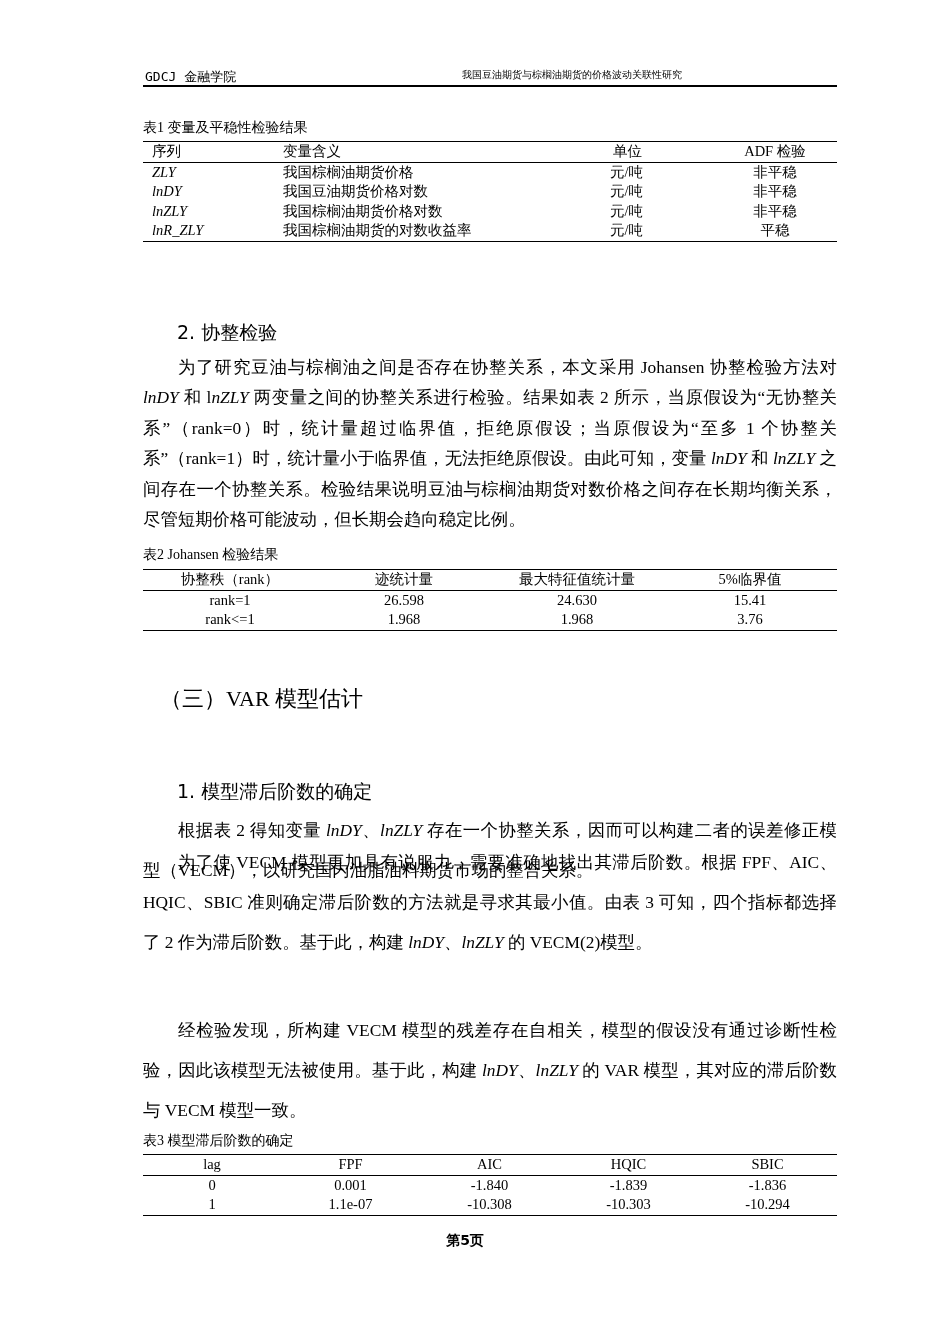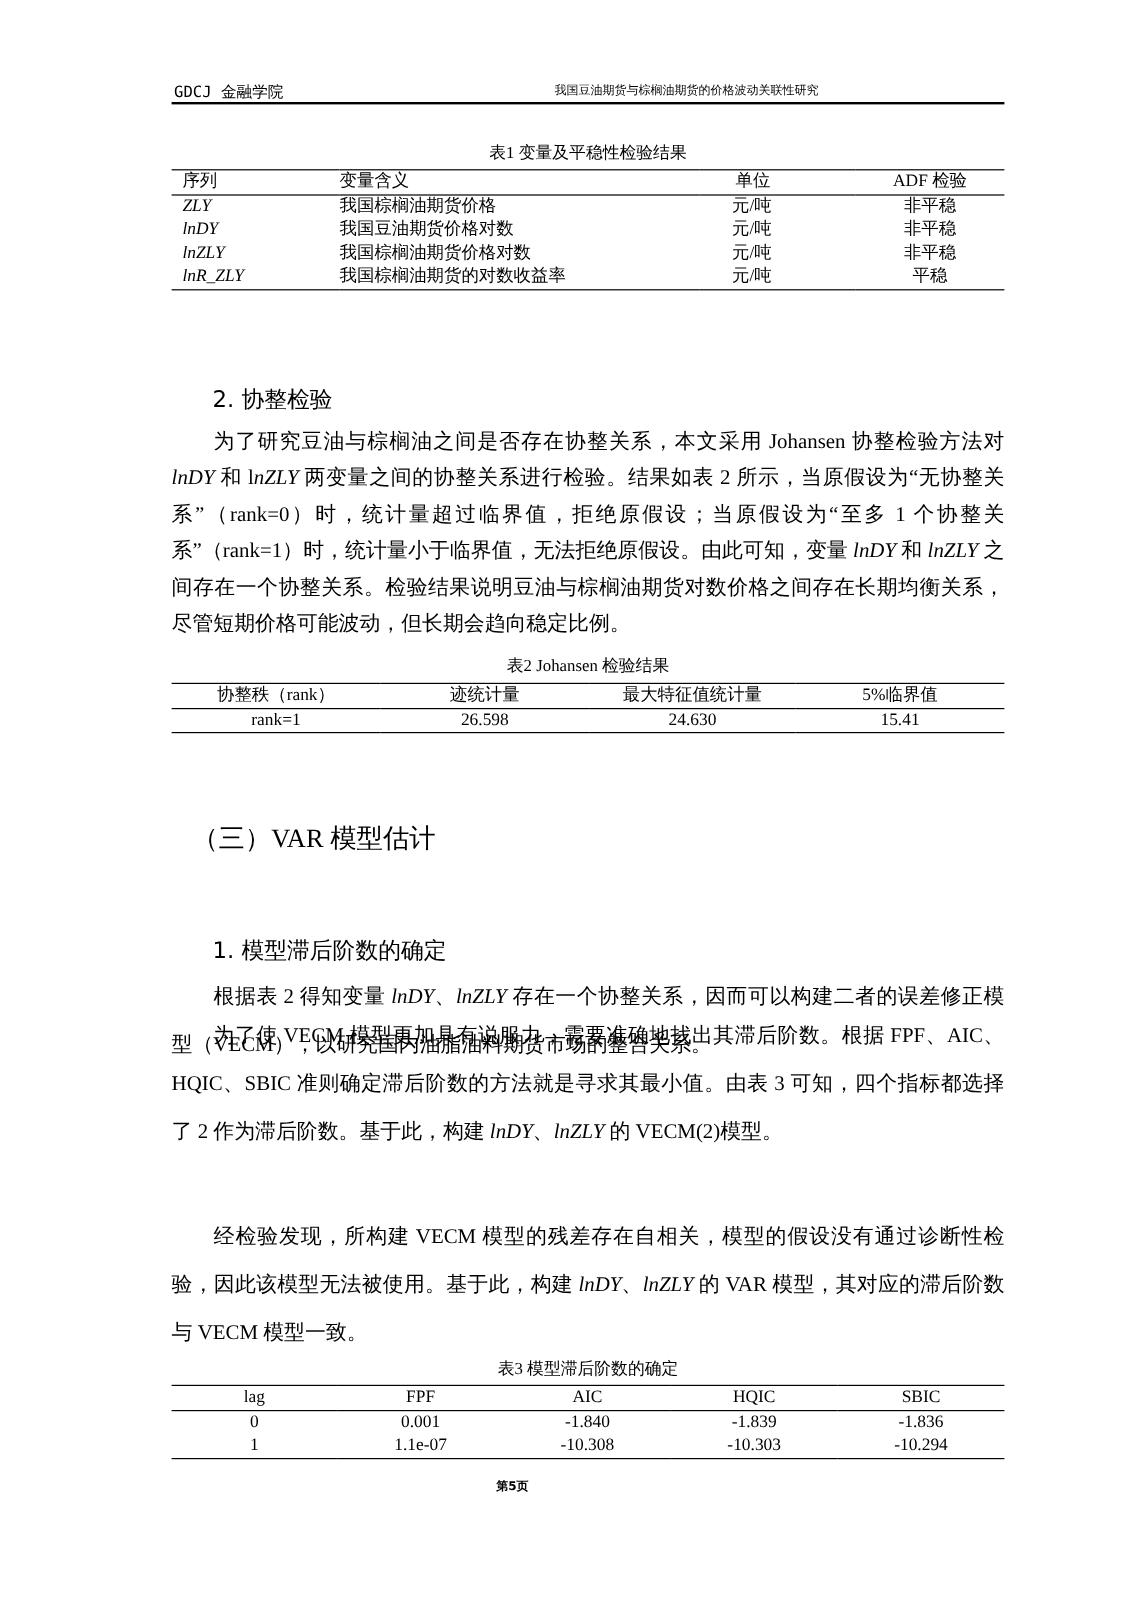--- a/index.html
+++ b/index.html
@@ -2,33 +2,33 @@
 <html><head>
 <meta charset="utf-8">
 <style>
   html, body { margin:0; padding:0; background:#ffffff; }
   body { width:950px; height:1344px; position:relative; overflow:hidden; color:#000;
          font-family:"Liberation Serif","DejaVu Serif",serif; }
   .abs { position:absolute; }
   .hdr-left { left:145px; top:68px; font-size:13px; font-family:"DejaVu Sans Mono","Liberation Mono",monospace; }
   .hdr-right { left:462px; top:68px; font-size:10px; }
   .hdr-rule { left:143px; top:85px; width:694px; height:0; border-top:2px solid #000; }
-  .caption { font-size:14px; text-align:center; width:694px; left:143px; }
+  .caption { font-size:14px; text-align:left; width:694px; left:143px; }
   table { border-collapse:collapse; font-size:14.5px; width:694px; }
   table.t { position:absolute; left:143px; }
   .t td, .t th { padding:0; line-height:19.5px; font-weight:normal; }
   .t thead tr { border-top:1.5px solid #000; border-bottom:1px solid #000; }
   .t tbody tr:last-child { border-bottom:1.5px solid #000;font-family:Liberation Serif, serif; }
   .it { font-style:italic; }
   .h2 { font-family:"DejaVu Sans","Liberation Sans",sans-serif; font-size:19px; left:177px; }
   .h1 { font-size:22px; left:160px; }
   .para { left:143px; width:694px; font-size:17.4px; line-height:30.4px; text-align:justify; }
   .para2 { left:143px; width:694px; font-size:17.4px; line-height:40px; text-align:justify; }
   .indent { text-indent:35px; }
-  .footer { left:0; width:854px; text-align:center; top:1232px; font-size:10px; font-weight:bold; font-family:"DejaVu Sans","Liberation Sans",sans-serif; }
+  .footer { left:0; width:854px; text-align:center; top:1232px; font-size:14px; font-weight:bold; font-family:"DejaVu Sans","Liberation Sans",sans-serif;padding-left:38px; }
   .c { text-align:center; }
   .l { text-align:left; }
 </style>
 </head>
 <body>
 
 <div class="abs hdr-left">GDCJ 金融学院</div>
 <div class="abs hdr-right">我国豆油期货与棕榈油期货的价格波动关联性研究</div>
 <div class="abs hdr-rule"></div>
 
@@ -95,20 +95,26 @@
     <th class="c">5%临界值</th>
   </tr>
     </thead>
   <tbody>
     <tr>
         <td class="c">rank=1</td>
         <td class="c">26.598</td>
         <td class="c">24.630</td>
         <td class="c">15.41</td>
       </tr>
+    <tr>
+        <td class="c">rank&lt;=1</td>
+        <td class="c">1.968</td>
+        <td class="c">1.968</td>
+        <td class="c">3.76</td>
+      </tr>
   </tbody>
 </table>
 
 <div class="abs h1" style="top:684px;">（三）VAR 模型估计</div>
 <div class="abs h2" style="top:779px;">1. 模型滞后阶数的确定</div>
 <div class="abs para2 indent" style="top:810px;"><span>根据表 2 得知变量 </span><span class="it">lnDY</span><span>、</span><span class="it">lnZLY</span><span> 存在一个协整关系，因而可以构建二者的误差修正模型（VECM），以研究国内油脂油料期货市场的整合关系。</span></div>
 <div class="abs para2 indent" style="top:842px;"><span>为了使 VECM 模型更加具有说服力，需要准确地找出其滞后阶数。根据 FPF、AIC、HQIC、SBIC 准则确定滞后阶数的方法就是寻求其最小值。由表 3 可知，四个指标都选择了 2 作为滞后阶数。基于此，构建 </span><span class="it">lnDY</span><span>、</span><span class="it">lnZLY</span><span> 的 VECM(2)模型。</span></div>
 <div class="abs para2 indent" style="top:1010px;"><span>经检验发现，所构建 VECM 模型的残差存在自相关，模型的假设没有通过诊断性检验，因此该模型无法被使用。基于此，构建 </span><span class="it">lnDY</span><span>、</span><span class="it">lnZLY</span><span> 的 VAR 模型，其对应的滞后阶数与 VECM 模型一致。</span></div>
 
 <div class="abs caption" style="top:1132px;">表3  模型滞后阶数的确定</div>

